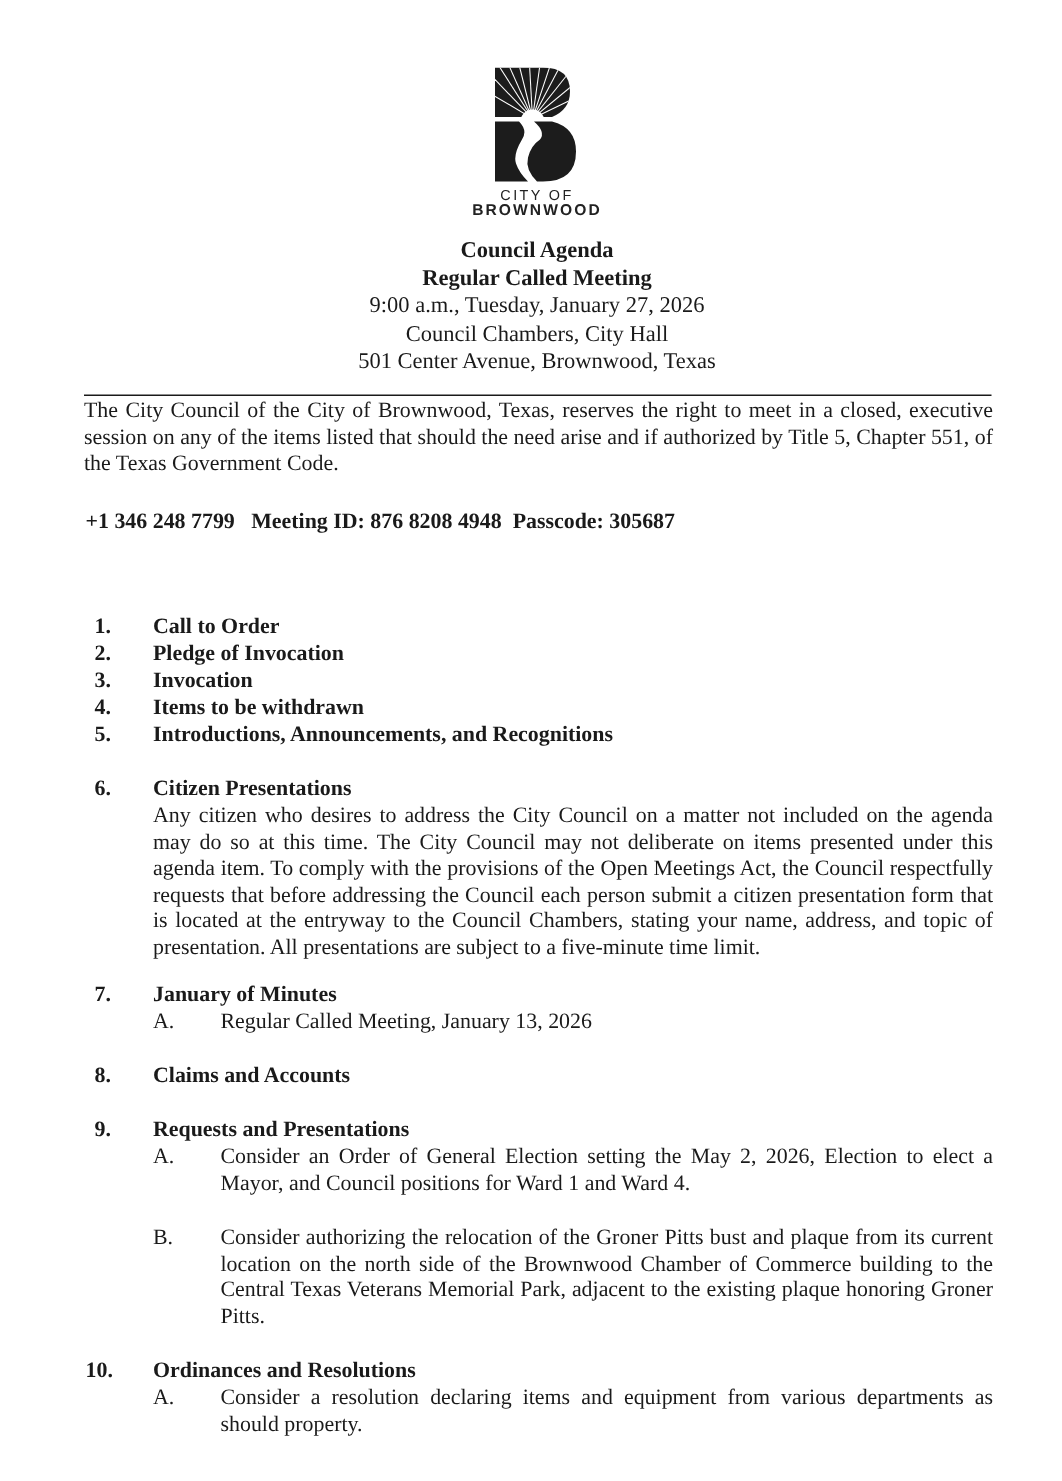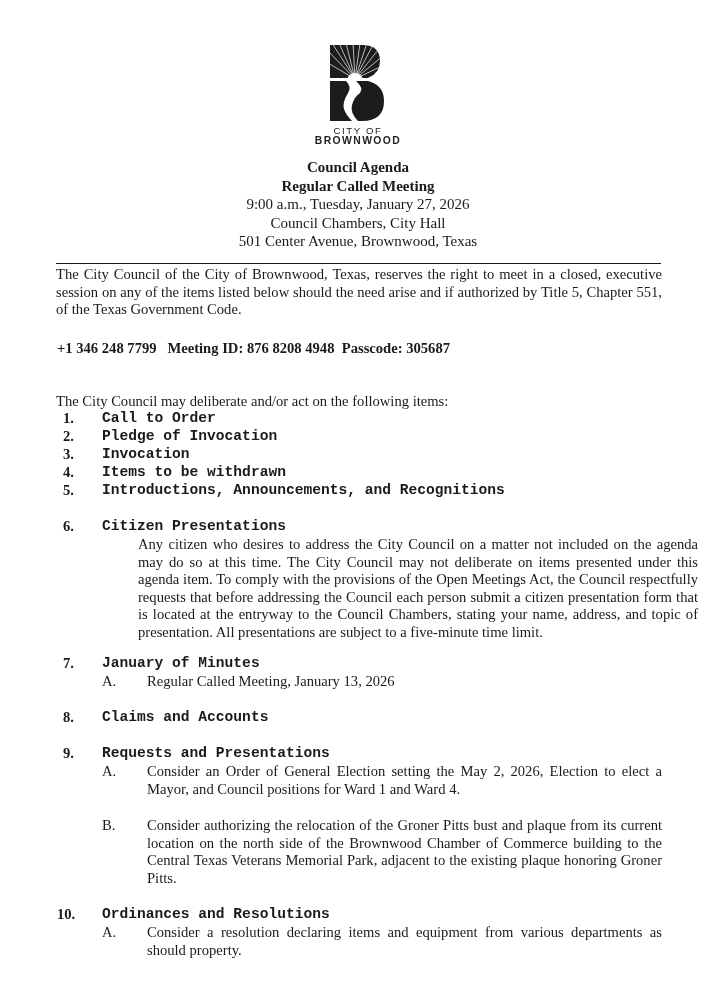--- a/index.html
+++ b/index.html
@@ -93,28 +93,26 @@
       left: 0;
       top: 0;
       font-weight: bold;
     }
     .title {
       position: absolute;
       left: 39px;
       top: 0;
       font-weight: bold;
       white-space: nowrap;
-      font-family: Liberation Mono, monospace;
     }
     .body-text {
       position: absolute;
       left: 102px;
       width: 560px;
       text-align: justify;
-      margin-left: 36px;
     }
     .sub {
       position: absolute;
       left: 102px;
       width: 560px;
     }
     .sub .letter {
       position: absolute;
       left: 0;
       top: 0;
@@ -168,27 +166,26 @@
   <div class="header">
     <div class="b">Council Agenda</div>
     <div class="b">Regular Called Meeting</div>
     <div>9:00 a.m., Tuesday, January 27, 2026</div>
     <div>Council Chambers, City Hall</div>
     <div>501 Center Avenue, Brownwood, Texas</div>
   </div>
 
   <div class="rule"></div>
 
-  <div class="para p1">The City Council of the City of Brownwood, Texas, reserves the right to meet in a closed, executive session on any of the items listed below should the need arise and if authorized by Title 5, Chapter 551, of the Texas Government Code.</div>
+  <div class="para p1">The City Council of the City of Brownwood, Texas, reserves the right to meet in a closed, executive session on any of the items listed that should the need arise and if authorized by Title 5, Chapter 551, of the Texas Government Code.</div>
 
   <div class="para p2">
     <div class="dial">+1 346 248 7799   Meeting ID: 876 8208 4948  Passcode: 305687</div>
   </div>
 
-  <div class="para p3">The City Council may deliberate and/or act on the following items:</div>
 
   <div class="item" style="top:410px;">
     <span class="num">1.</span>
     <span class="title">Call to Order</span>
   </div>
   <div class="item" style="top:428px;">
     <span class="num">2.</span>
     <span class="title">Pledge of Invocation</span>
   </div>
   <div class="item" style="top:446px;">

